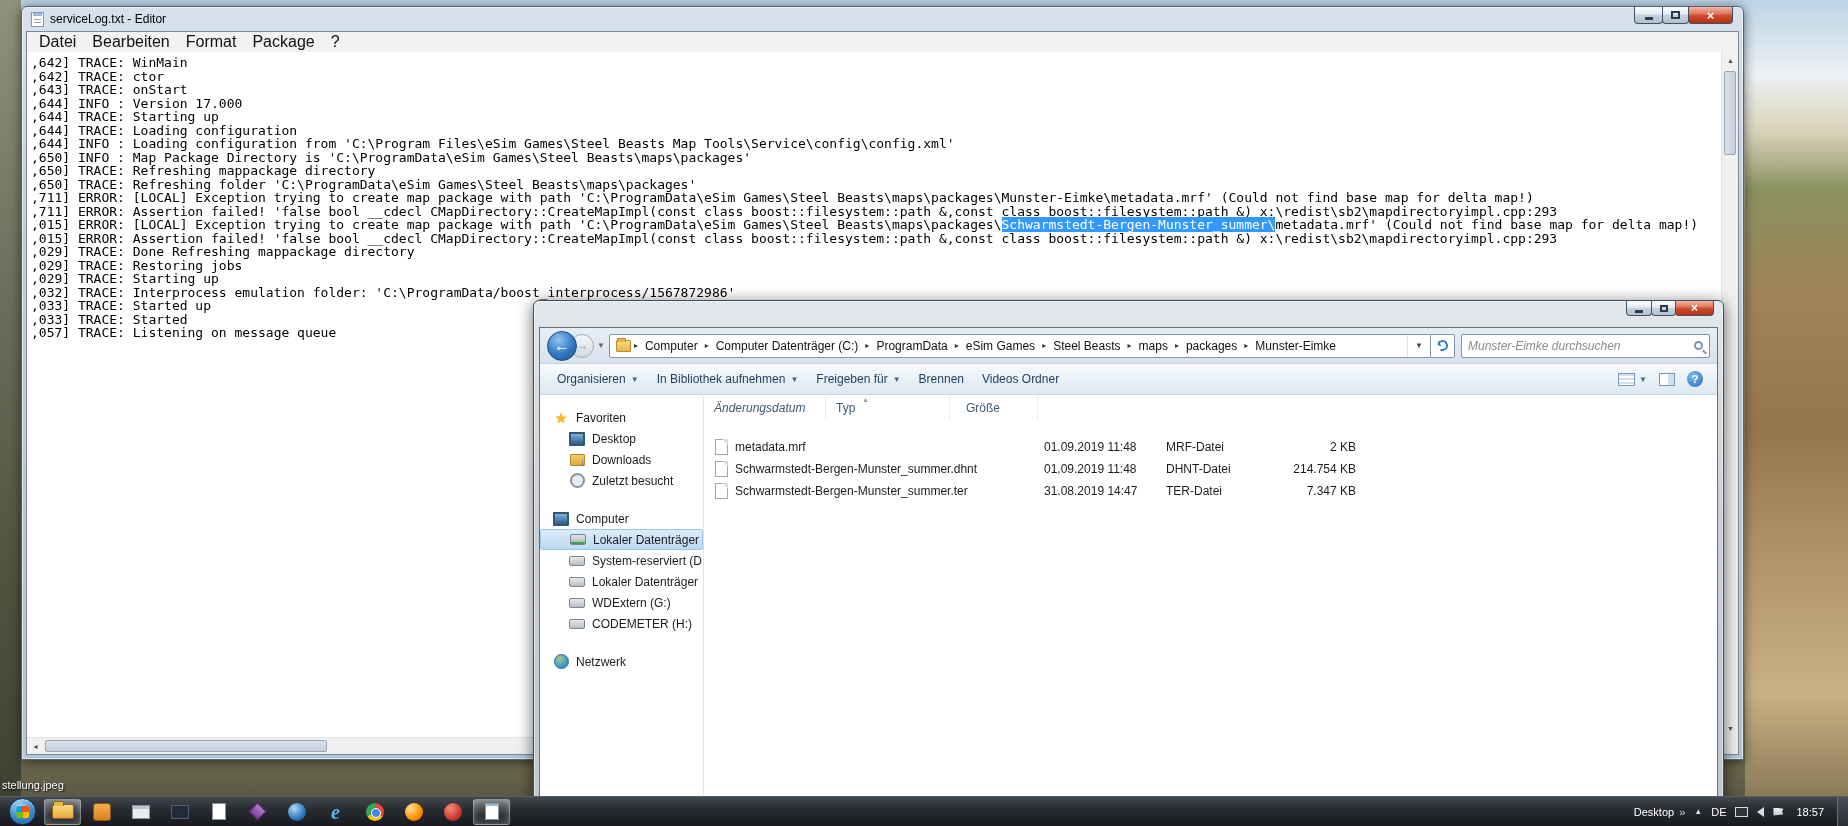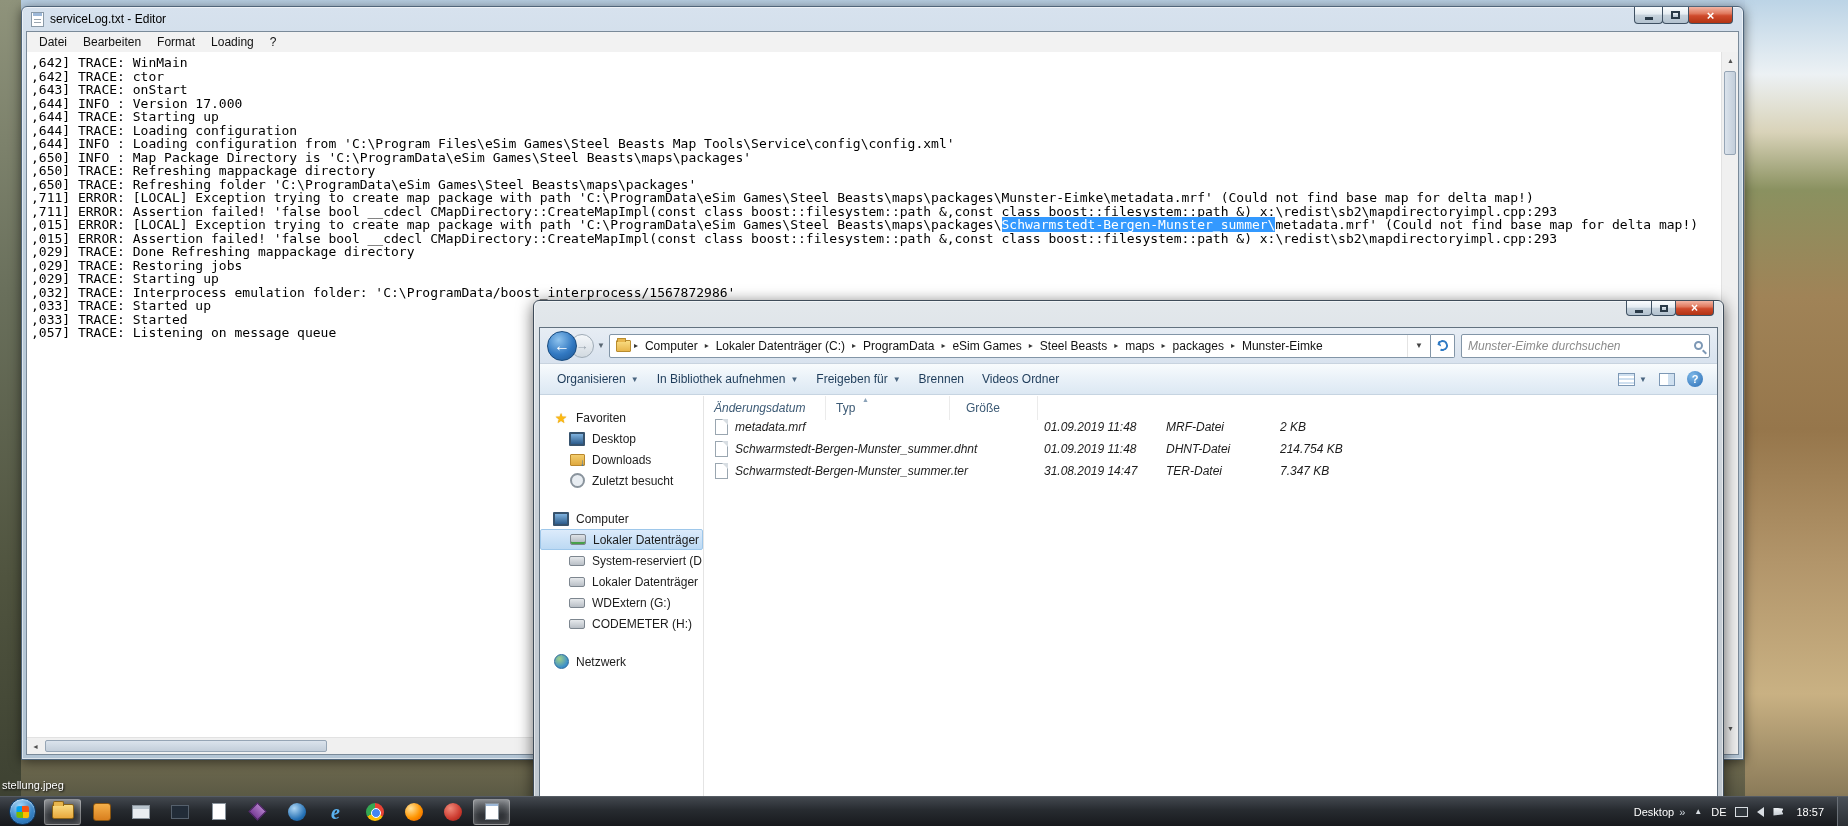--- a/index.html
+++ b/index.html
@@ -28,21 +28,21 @@
 
   
   .win-notepad{position:absolute;left:21px;top:6px;width:1723px;height:754px;z-index:10;
     background:linear-gradient(#d7e2ee,#bccddb 30%,#b3c5d5);border:1px solid #50657a;border-radius:6px 6px 0 0;
     box-shadow:0 2px 12px rgba(0,0,0,.55), inset 0 0 0 1px rgba(255,255,255,.55);}
   .np-title{height:24px;display:flex;align-items:center;gap:6px;padding-left:9px;font-size:12px;color:#000;}
   .notepad-doc-icon{width:13px;height:15px;background:#fff;border:1px solid #8a9aa8;position:relative;}
   .notepad-doc-icon::before{content:"";position:absolute;left:1px;right:1px;top:0;height:3px;background:#9db8d8;}
   .notepad-doc-icon::after{content:"";position:absolute;left:2px;right:2px;top:6px;height:1px;background:#9aa6b0;box-shadow:0 3px 0 #9aa6b0;}
   .np-client{position:absolute;left:4px;right:4px;top:24px;bottom:4px;border:1px solid #7a8a99;background:#fff;overflow:hidden;}
-  .np-menu{height:20px;background:#f2f2f2;display:flex;align-items:center;font-size:12px;color:#111;padding-left:4px;}
+  .np-menu{height:20px;background:#f2f2f2;display:flex;align-items:center;font-size:16px;color:#111;padding-left:4px;}
   .np-menu-item{padding:2px 8px;}
   .np-text{position:absolute;left:0;top:20px;right:17px;bottom:17px;background:#fff;overflow:hidden;
     font-family:"DejaVu Sans Mono", monospace;font-size:13px;line-height:13.5px;color:#000;
     white-space:pre;padding:4px 0 0 4px;}
   .log-line{height:13.5px;}
   .sel{background:#3399ff;color:#fff;}
   
   .np-vscroll{position:absolute;top:20px;right:0;width:17px;bottom:17px;background:#f0f0f0;border-left:1px solid #e2e2e2;}
   .np-hscroll{position:absolute;left:0;bottom:0;right:17px;height:17px;background:#f0f0f0;border-top:1px solid #e2e2e2;}
   .sb-arrow{position:absolute;width:17px;height:17px;display:flex;align-items:center;justify-content:center;
@@ -100,27 +100,27 @@
   .sb-item.selected{background:linear-gradient(#dcebfb,#bcd9f3);border:1px solid #9ec7ea;border-radius:2px;}
   .ex-sep{width:1px;background:#e4e4e4;flex:none;}
   .ex-files{flex:1;position:relative;font-size:12px;color:#1c1c1c;}
   .fl-headers{display:flex;height:24px;align-items:center;color:#3c5a75;position:relative;}
   .fl-hcell{height:100%;display:flex;align-items:center;border-right:1px solid #ebebeb;padding-left:10px;}
   .fl-hcell.c0{width:330px;padding-left:23px;}
   .fl-hcell.c1{width:122px;font-style:italic;}
   .fl-hcell.c2{width:124px;}
   .fl-hcell.c3{width:88px;padding-left:16px;}
   .sort-arrow{position:absolute;left:158px;top:0px;font-size:7px;color:#8aa2b8;}
-  .fl-rows{position:absolute;left:0;right:0;top:20px;font-style:italic;}
+  .fl-rows{position:absolute;left:0;right:0;top:40px;}
   .fl-row{display:flex;height:22px;align-items:center;}
   .fl-cell{overflow:hidden;white-space:nowrap;}
   .fl-cell.c0{width:330px;display:flex;align-items:center;gap:7px;padding-left:11px;}
   .fl-cell.c1{width:122px;padding-left:10px;color:#1c1c1c;}
   .fl-cell.c2{width:124px;padding-left:10px;}
-  .fl-cell.c3{width:88px;padding-right:12px;}
+  .fl-cell.c3{width:88px;text-align:right;padding-right:12px;}
   .file-page-icon{width:13px;height:16px;background:#fff;border:1px solid #9aa6b0;position:relative;flex:none;}
   .file-page-icon::after{content:"";position:absolute;right:-1px;top:-1px;border:3px solid transparent;border-top-color:#d7dde2;border-right-color:#d7dde2;}
 
   
   .ico{width:16px;height:15px;flex:none;display:inline-flex;align-items:center;justify-content:center;position:relative;}
   .star-icon::before{content:"★";color:#fdb913;font-size:14px;text-shadow:0 0 1px #c68a00;}
   .desktop-icon::before,.computer-icon::before{content:"";width:14px;height:10px;border:2px solid #37536e;background:linear-gradient(#7fb2de,#2d5c8c);border-radius:1px;}
   .downloads-icon::before{content:"";width:13px;height:10px;background:linear-gradient(#f3cd6d,#dfa93f);border:1px solid #b9872c;border-radius:1px;}
   .downloads-icon::after{content:"↓";position:absolute;color:#1f6fc4;font-size:10px;font-weight:bold;bottom:-1px;right:0;}
   .recent-icon::before{content:"";width:11px;height:11px;border:2px solid #8a949d;border-radius:50%;background:#e8edf2;}
@@ -191,21 +191,21 @@
         </div>
       <div class="capbtn close" style="width:45px;">
           <span class="glyph-close">×</span>
         </div>
     </div>
     <div class="np-client">
       <div class="np-menu">
           <span class="np-menu-item">Datei</span>
           <span class="np-menu-item">Bearbeiten</span>
           <span class="np-menu-item">Format</span>
-          <span class="np-menu-item">Loading</span>
+          <span class="np-menu-item">Package</span>
           <span class="np-menu-item">?</span>
         </div>
       <div class="np-text"><div class="log-line">,642] TRACE: WinMain</div><div class="log-line">,642] TRACE: ctor</div><div class="log-line">,643] TRACE: onStart</div><div class="log-line">,644] INFO : Version 17.000</div><div class="log-line">,644] TRACE: Starting up</div><div class="log-line">,644] TRACE: Loading configuration</div><div class="log-line">,644] INFO : Loading configuration from 'C:\Program Files\eSim Games\Steel Beasts Map Tools\Service\config\config.xml'</div><div class="log-line">,650] INFO : Map Package Directory is 'C:\ProgramData\eSim Games\Steel Beasts\maps\packages'</div><div class="log-line">,650] TRACE: Refreshing mappackage directory</div><div class="log-line">,650] TRACE: Refreshing folder 'C:\ProgramData\eSim Games\Steel Beasts\maps\packages'</div><div class="log-line">,711] ERROR: [LOCAL] Exception trying to create map package with path 'C:\ProgramData\eSim Games\Steel Beasts\maps\packages\Munster-Eimke\metadata.mrf' (Could not find base map for delta map!)</div><div class="log-line">,711] ERROR: Assertion failed! 'false bool __cdecl CMapDirectory::CreateMapImpl(const class boost::filesystem::path &amp;,const class boost::filesystem::path &amp;) x:\redist\sb2\mapdirectoryimpl.cpp:293</div><div class="log-line">,015] ERROR: [LOCAL] Exception trying to create map package with path 'C:\ProgramData\eSim Games\Steel Beasts\maps\packages\<span class="sel" style="background: rgb(51, 153, 255);">Schwarmstedt-Bergen-Munster_summer\</span>metadata.mrf' (Could not find base map for delta map!)</div><div class="log-line">,015] ERROR: Assertion failed! 'false bool __cdecl CMapDirectory::CreateMapImpl(const class boost::filesystem::path &amp;,const class boost::filesystem::path &amp;) x:\redist\sb2\mapdirectoryimpl.cpp:293</div><div class="log-line">,029] TRACE: Done Refreshing mappackage directory</div><div class="log-line">,029] TRACE: Restoring jobs</div><div class="log-line">,029] TRACE: Starting up</div><div class="log-line">,032] TRACE: Interprocess emulation folder: 'C:\ProgramData/boost_interprocess/1567872986'</div><div class="log-line">,033] TRACE: Started up</div><div class="log-line">,033] TRACE: Started</div><div class="log-line">,057] TRACE: Listening on message queue</div></div>
       <div class="np-vscroll">
         <div class="sb-arrow" style="top:0;">▲</div>
         <div class="v-thumb"></div>
         <div class="sb-arrow" style="bottom:0;">▼</div>
       </div>
       <div class="np-hscroll">
         <div class="sb-arrow" style="left:0;">◄</div>
@@ -232,21 +232,21 @@
       <div class="ex-nav">
         <div class="nav-back">←</div>
         <div class="nav-fwd">→</div>
         <div class="nav-dd">▼</div>
         <div class="addr">
           <span class="addr-folder-icon"></span>
           <span class="crumbs">
               <span class="crumb-sep">▸</span>
               <span class="crumb">Computer</span>
               <span class="crumb-sep">▸</span>
-              <span class="crumb">Lokaler Datenträger (C:)</span>
+              <span class="crumb">Computer Datenträger (C:)</span>
               <span class="crumb-sep">▸</span>
               <span class="crumb">ProgramData</span>
               <span class="crumb-sep">▸</span>
               <span class="crumb">eSim Games</span>
               <span class="crumb-sep">▸</span>
               <span class="crumb">Steel Beasts</span>
               <span class="crumb-sep">▸</span>
               <span class="crumb">maps</span>
               <span class="crumb-sep">▸</span>
               <span class="crumb">packages</span>

